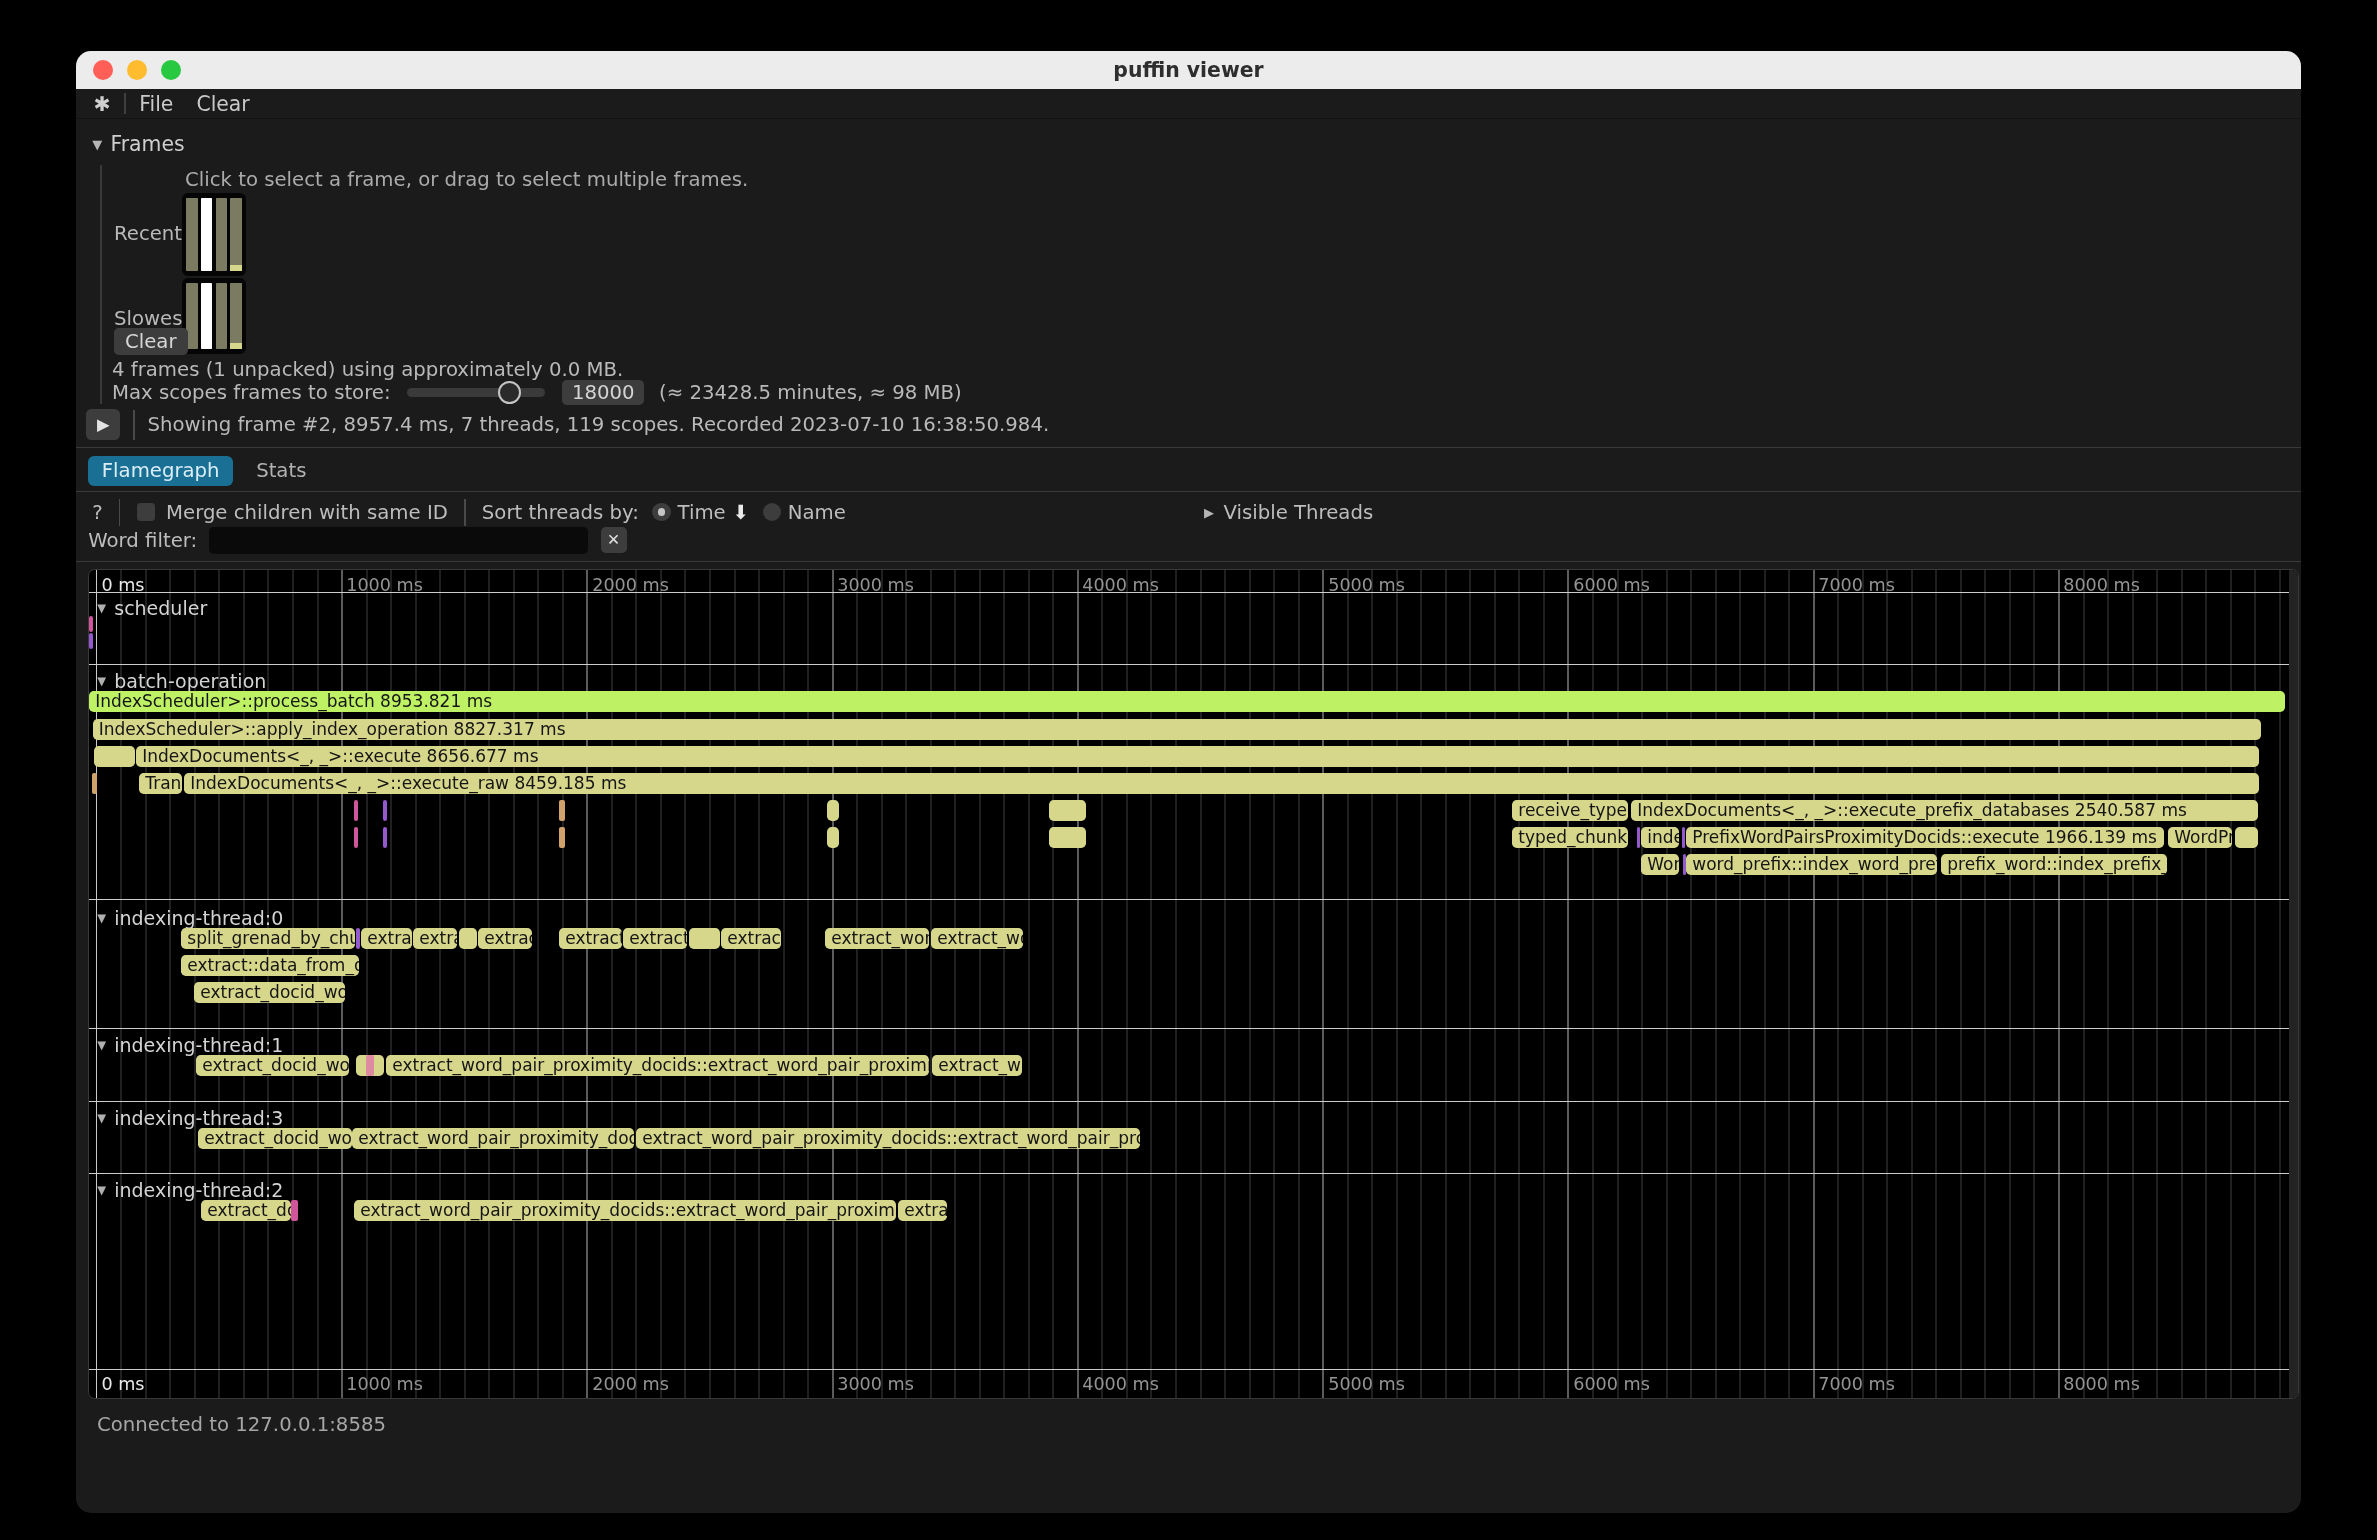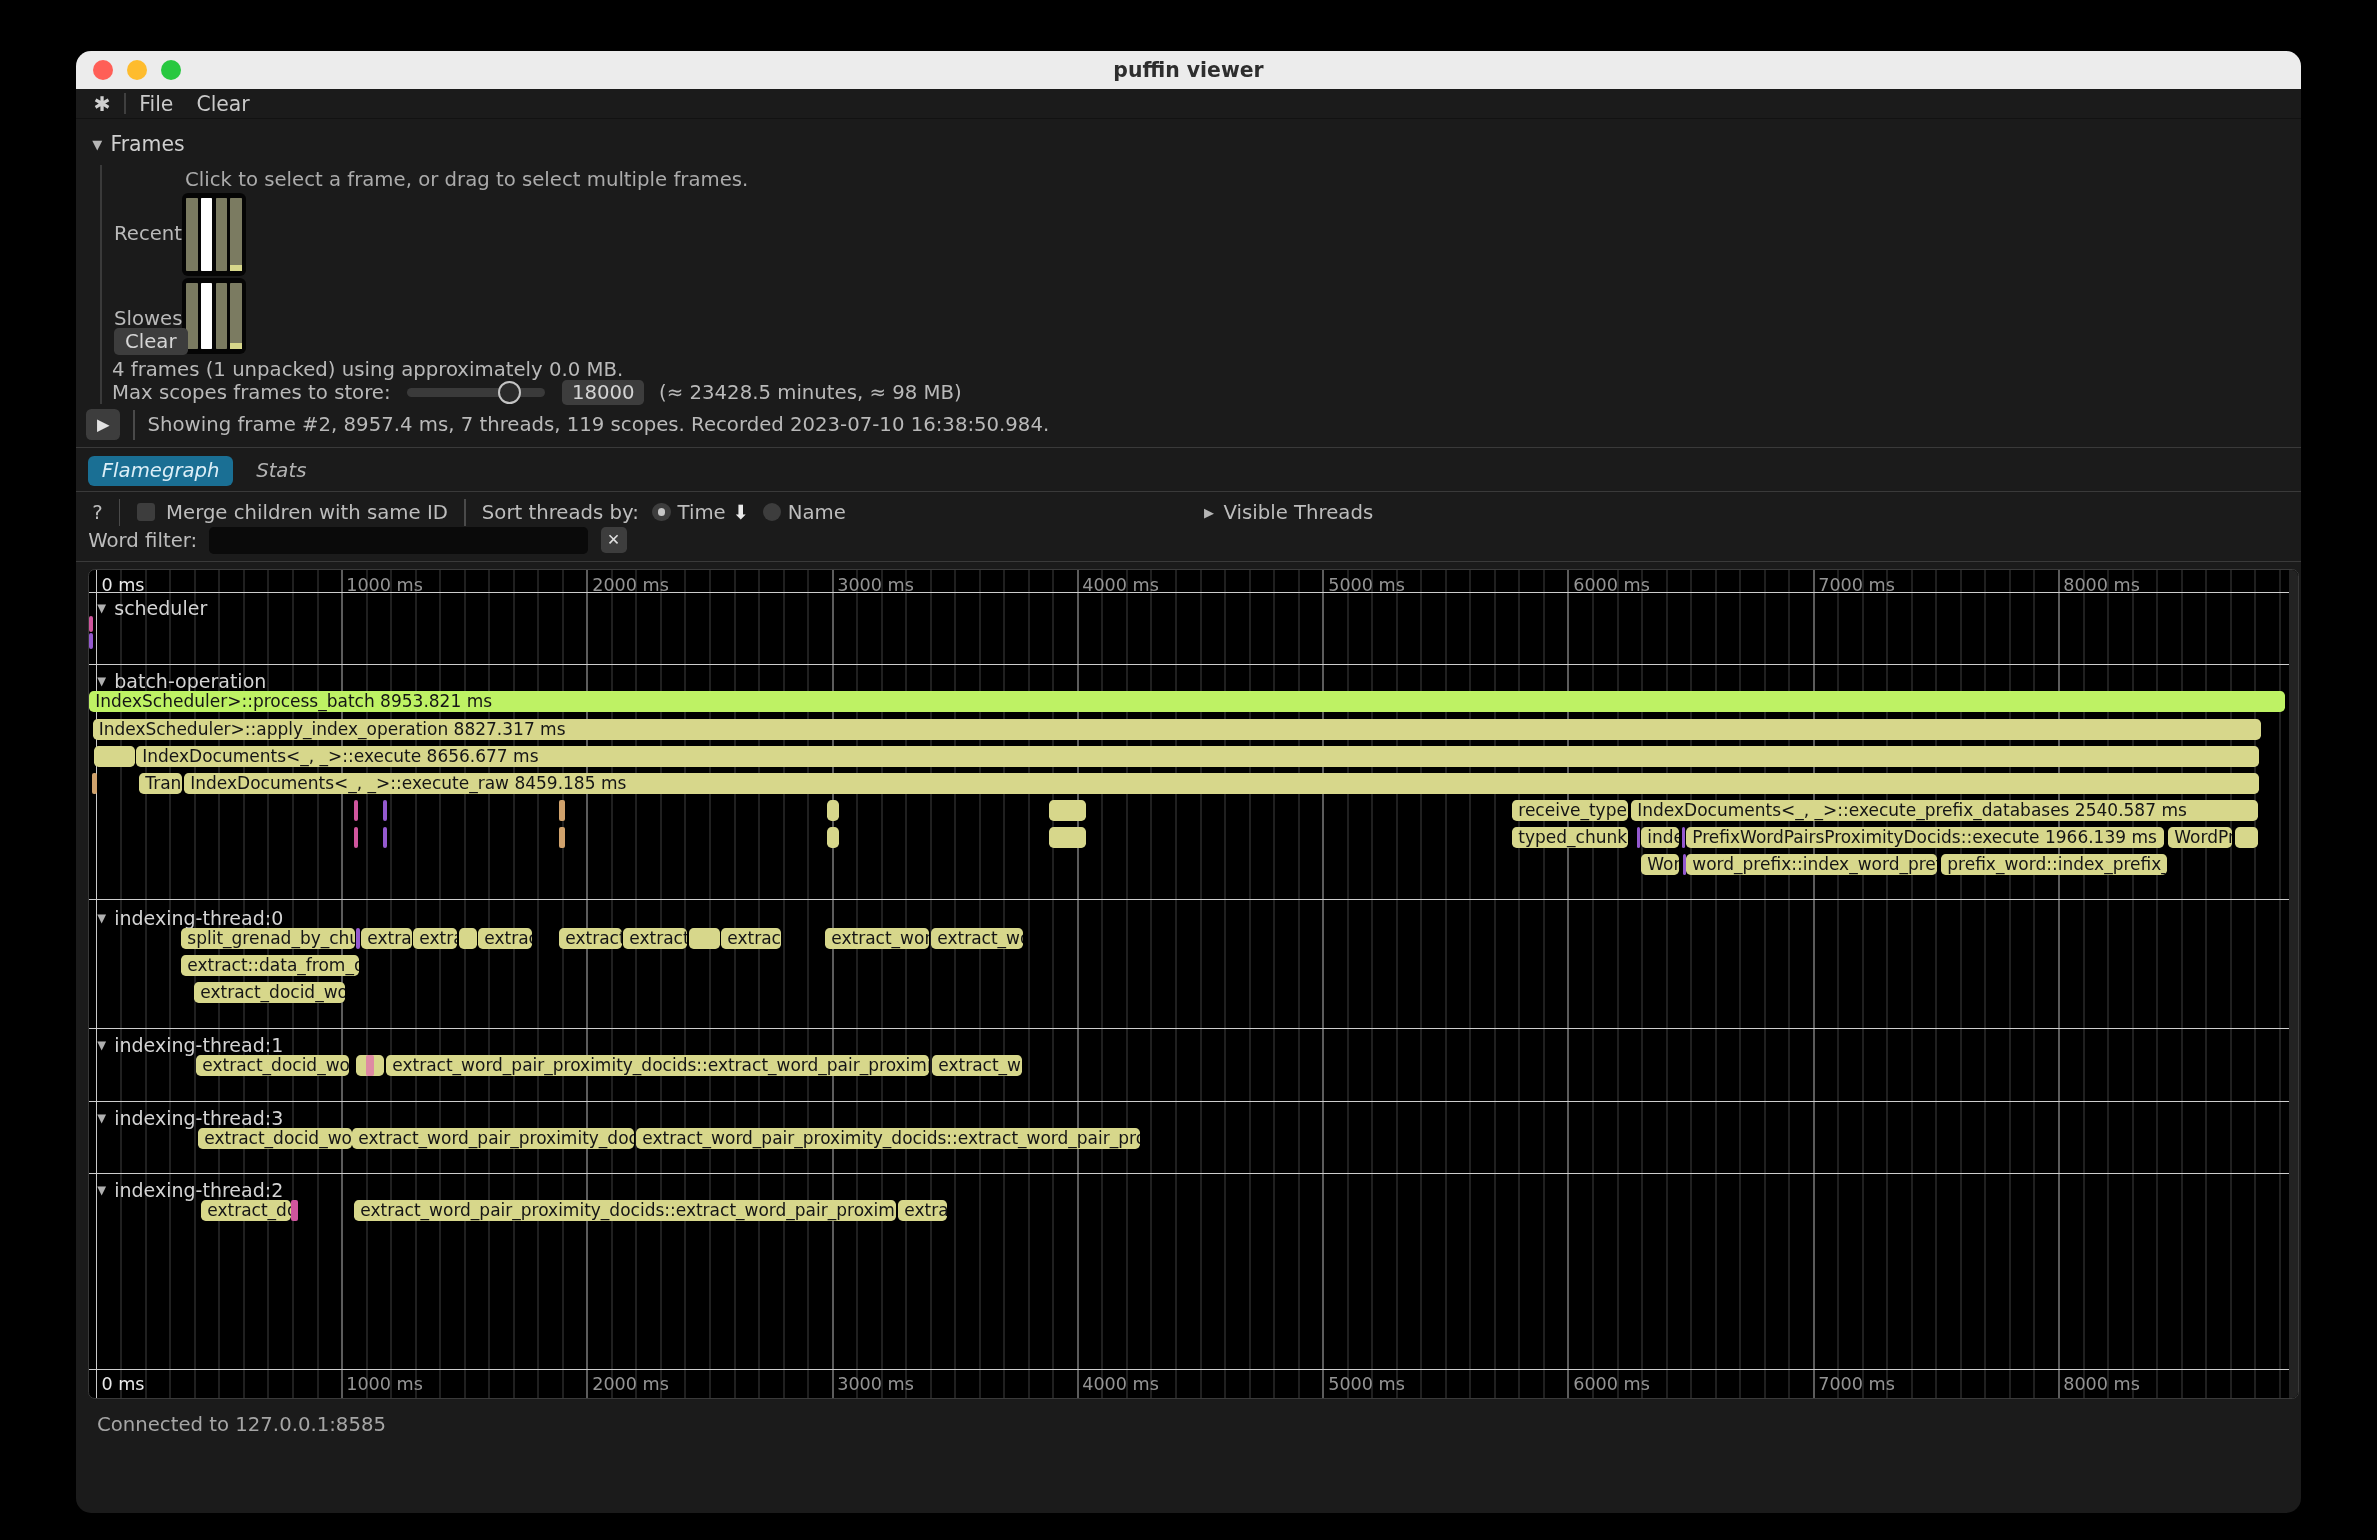--- a/index.html
+++ b/index.html
@@ -51,21 +51,21 @@
 
   
   .playrow { position:absolute; left:10.2px; top:358px; height:31px; display:flex; align-items:center; }
   .playbtn { width:34px; height:31px; background:#3d3d3d; border-radius:5.4px; display:flex;
     align-items:center; justify-content:center; font-size:16.3px; color:#e3e3e3; }
   .pdiv { width:1.4px; height:30px; background:#4a4a4a; margin:0 13px; }
   .playstatus { font-size:19.7px; color:#b9b9b9; }
 
   
   .tabs { position:absolute; left:12.2px; top:405px; display:flex; align-items:center; gap:17.6px; }
-  .tab { font-size:19.7px; padding:3.4px 13.6px; border-radius:6.1px;font-style:italic; }
+  .tab { font-size:19.7px; padding:3.4px 13.6px; border-radius:6.1px; }
   .tab.active { background:#1a6f94; color:#dbeef7; }
   .tab.inactive { color:#b2b2b2; padding:3.4px 5.4px; }
 
   
   .controls { position:absolute; left:16.3px; top:448px; height:26px; display:flex; align-items:center;
     font-size:19.7px; color:#bdbdbd; }
   .cdiv { width:1.4px; height:27px; background:#4a4a4a; margin:0 16.3px; }
   .checkbox { width:18.3px; height:18.3px; background:#3d3d3d; border-radius:3.4px; margin-right:11px; }
   .radio { width:18.3px; height:18.3px; background:#3d3d3d; border-radius:50%; margin:0 6.8px 0 13.6px;
     display:flex; align-items:center; justify-content:center; }

